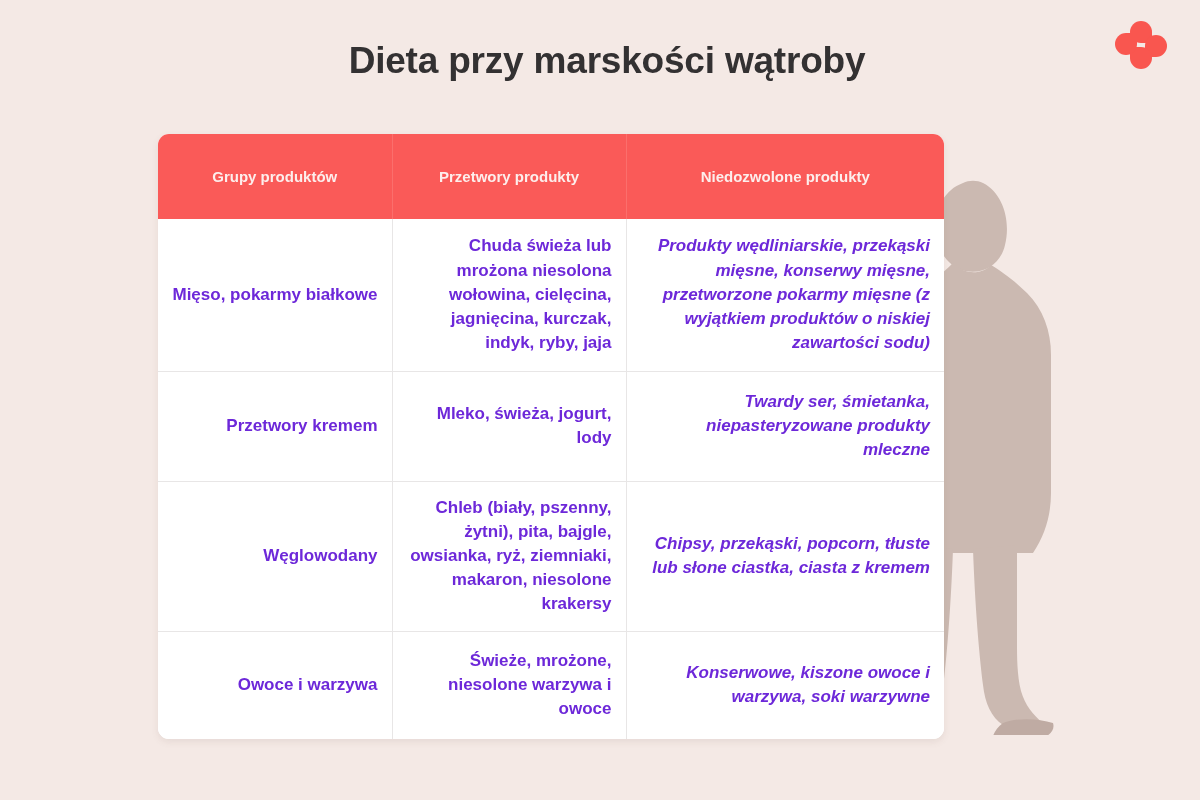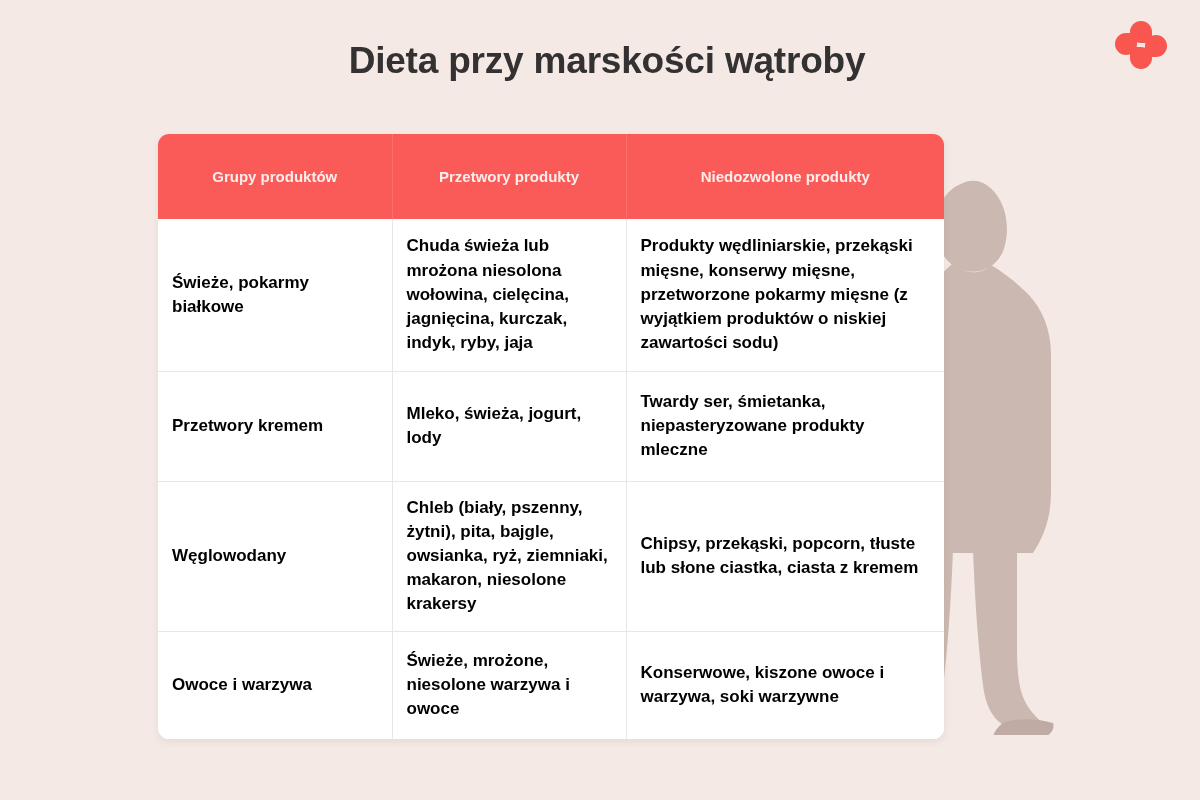--- a/index.html
+++ b/index.html
@@ -93,31 +93,31 @@
     text-align: center;
     vertical-align: middle;
     border-right: 1px solid #fb6f6c;
     box-sizing: border-box;
   }
   table.diet-table thead th:last-child { border-right: none; margin-left: 21px; }
 
   table.diet-table tbody td {
     font-size: 17px;
     font-weight: bold;
-    color: #000000;
-    text-align: left;
+    color: #6d28d9;
+    text-align: right;
     vertical-align: middle;
     padding: 4px 14px;
     line-height: 1.42;
     border-right: 1px solid #e8e6e6;
     border-bottom: 1px solid #e8e6e6;
     background: transparent;
     box-sizing: border-box;
   }
-  table.diet-table tbody td:last-child { border-right: none; }
+  table.diet-table tbody td:last-child { border-right: none; font-style: italic; }
   table.diet-table tbody tr:last-child td { border-bottom: none; }
 
   table.diet-table tbody tr.r1 td { height: 152px; }
   table.diet-table tbody tr.r2 td { height: 110px; }
   table.diet-table tbody tr.r3 td { height: 150px; }
   table.diet-table tbody tr.r4 td { height: 108px; }
 </style>
 </head>
 <body>
 
@@ -181,21 +181,21 @@
       </colgroup>
       <thead>
         <tr>
           <th>Grupy produktów</th>
           <th>Przetwory produkty</th>
           <th>Niedozwolone produkty</th>
         </tr>
       </thead>
       <tbody>
         <tr class="r1">
-          <td>Świeże, pokarmy białkowe</td>
+          <td>Mięso, pokarmy białkowe</td>
           <td>Chuda świeża lub mrożona niesolona wołowina, cielęcina, jagnięcina, kurczak, indyk, ryby, jaja</td>
           <td>Produkty wędliniarskie, przekąski mięsne, konserwy mięsne, przetworzone pokarmy mięsne (z wyjątkiem produktów o niskiej zawartości sodu)</td>
         </tr>
         <tr class="r2">
           <td>Przetwory kremem</td>
           <td>Mleko, świeża, jogurt, lody</td>
           <td>Twardy ser, śmietanka, niepasteryzowane produkty mleczne</td>
         </tr>
         <tr class="r3">
           <td>Węglowodany</td>

